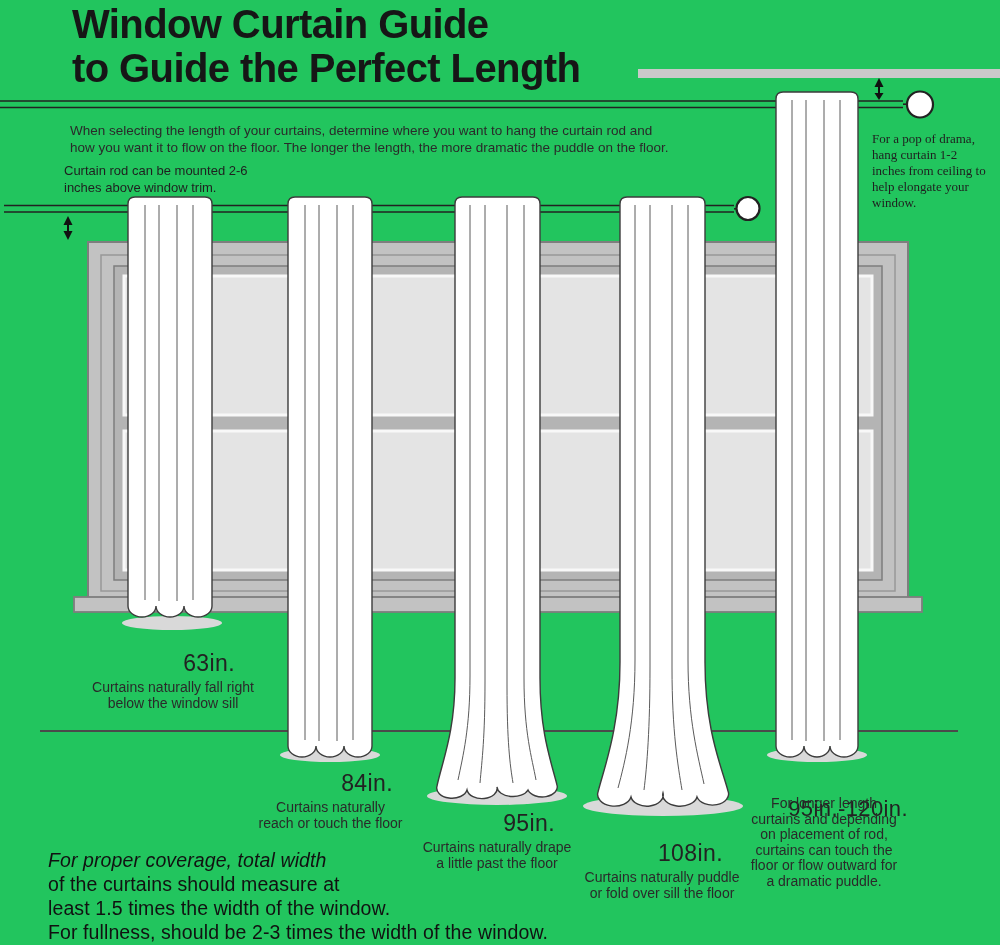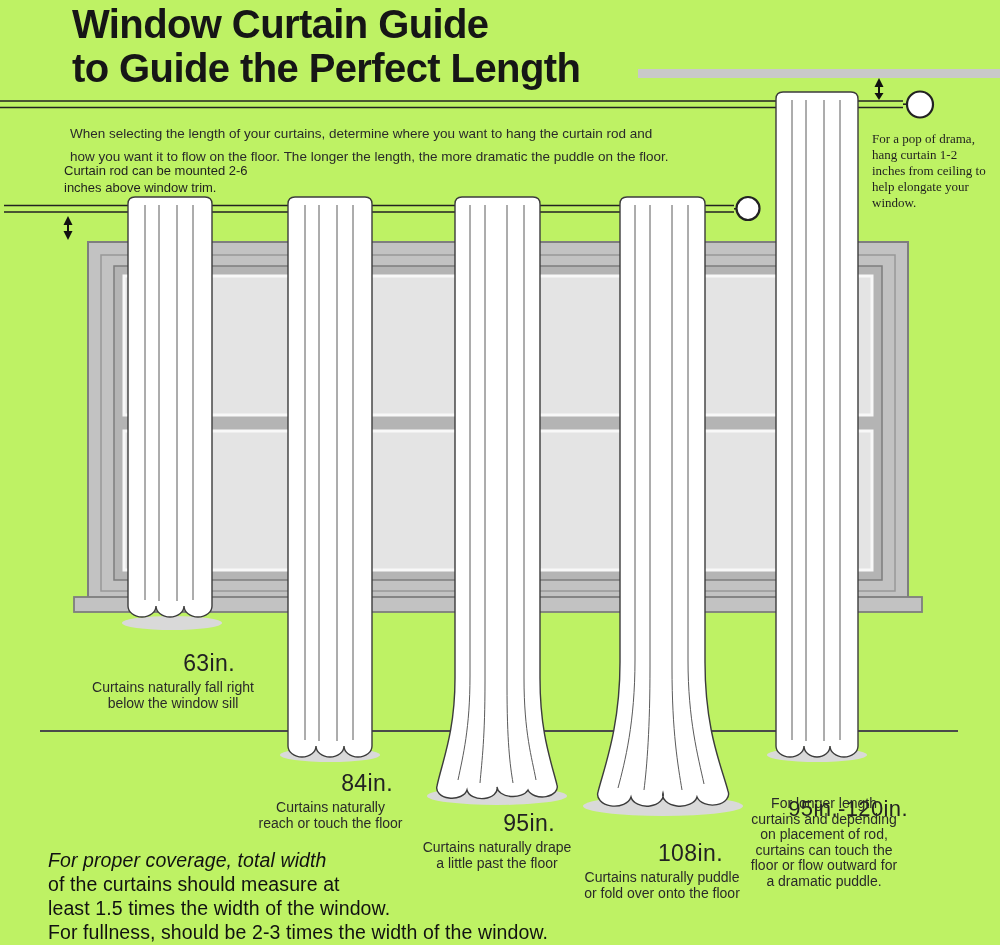--- a/index.html
+++ b/index.html
@@ -1,21 +1,21 @@
 <!DOCTYPE html>
 <html><head>
 <meta charset="utf-8">
 <style>
   html,body{margin:0;padding:0;background:#fff;}
   body{font-family:"Liberation Sans", sans-serif;color:#1c1c1c;}
-  .canvas{position:relative;width:1000px;height:945px;background:#bef264;overflow:hidden;}
+  .canvas{position:relative;width:1000px;height:945px;background:#22c55e;overflow:hidden;}
   .abs{position:absolute;}
   svg.diagram{position:absolute;left:0;top:0;}
   .title-line{font-size:40px;font-weight:bold;letter-spacing:-0.6px;line-height:44px;color:#161616;}
-  .intro{font-size:13.5px;line-height:23px;color:#2a2a2a;}
+  .intro{font-size:13.5px;line-height:17px;color:#2a2a2a;}
   .note{font-size:13px;line-height:16.5px;color:#1f1f1f;}
   .side-note{font-size:13px;line-height:16px;color:#1f1f1f;font-family:Liberation Serif, serif;}
   .len-label{font-size:23px;letter-spacing:0.4px;text-align:right;color:#222;}
   .len-label.small{font-size:22px;margin-top:30px;}
   .caption{font-size:14px;line-height:15.5px;text-align:center;color:#2a2a2a;}
   .footer-line{font-size:19.5px;line-height:24px;letter-spacing:0.1px;color:#111;}
 </style>
 </head>
 <body>
 
@@ -117,21 +117,21 @@
   <div class="abs len-label" style="left:110px;top:650px;width:125px;">63in.</div>
   <div class="abs caption" style="left:88px;top:680px;width:170px;">Curtains naturally fall right below the window sill</div>
 
   <div class="abs len-label" style="left:268px;top:770px;width:125px;">84in.</div>
   <div class="abs caption" style="left:258px;top:800px;width:145px;">Curtains naturally reach or touch the floor</div>
 
   <div class="abs len-label" style="left:430px;top:810px;width:125px;">95in.</div>
   <div class="abs caption" style="left:417px;top:840px;width:160px;">Curtains naturally drape a little past the floor</div>
 
   <div class="abs len-label" style="left:598px;top:840px;width:125px;">108in.</div>
-  <div class="abs caption" style="left:582px;top:870px;width:160px;">Curtains naturally puddle or fold over onto the floor</div>
+  <div class="abs caption" style="left:582px;top:870px;width:160px;">Curtains naturally puddle or fold over sill the floor</div>
 
   <div class="abs len-label small" style="left:740px;top:766px;width:168px;">95in.-120in.</div>
   <div class="abs caption" style="left:748px;top:796px;width:152px;">For longer length curtains and depending on placement of rod, curtains can touch the floor or flow outward for a dramatic puddle.</div>
 
   <div class="abs footer-line" style="left:48px;top:848px;font-style:italic;">For proper coverage, total width</div>
   <div class="abs footer-line" style="left:48px;top:872px;">of the curtains should measure at</div>
   <div class="abs footer-line" style="left:48px;top:896px;">least 1.5 times the width of the window.</div>
   <div class="abs footer-line" style="left:48px;top:920px;">For fullness, should be 2-3 times the width of the window.</div>
 
 </div>

